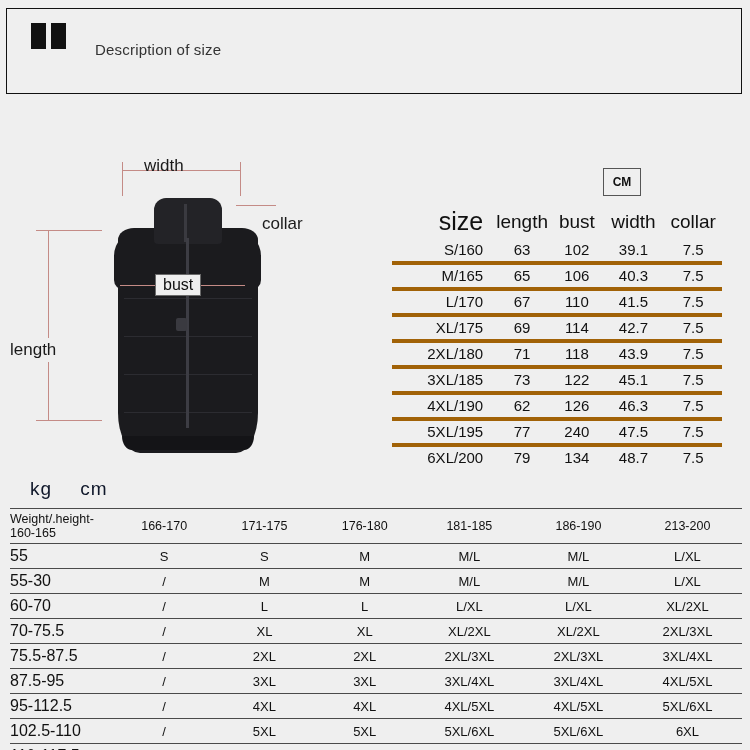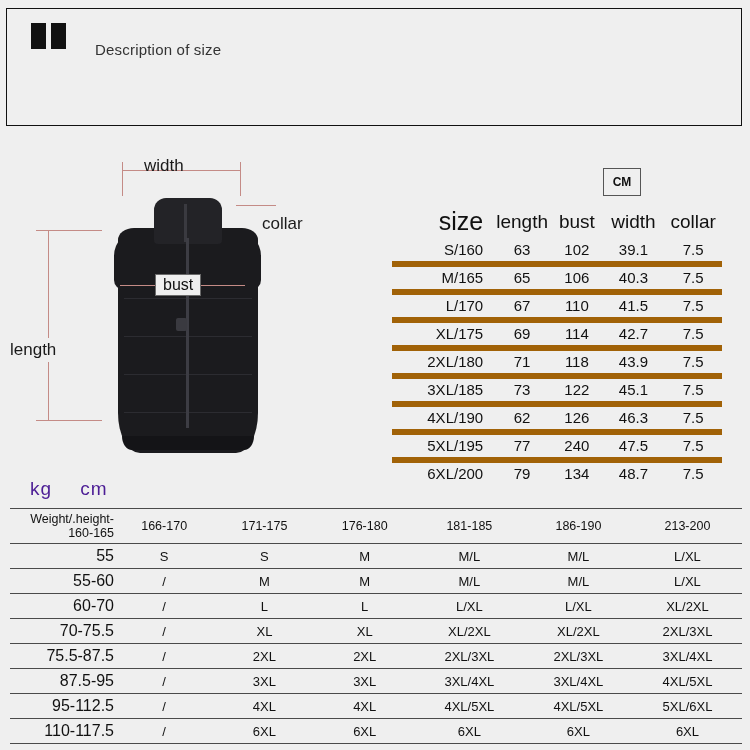--- a/index.html
+++ b/index.html
@@ -15,21 +15,21 @@
     overflow: hidden;
     position: relative;
   }
 
   
   .header-box {
     position: absolute;
     left: 6px;
     top: 8px;
     width: 736px;
-    height: 118px;
+    height: 86px;
     border: 1px solid #111;
     box-sizing: border-box;
     background: #efefef;
   }
   .quote-mark {
     position: absolute;
     left: 24px;
     top: 14px;
     width: 38px;
     height: 26px;
@@ -181,37 +181,37 @@
     border-collapse: collapse;
     font-size: 15px;
   }
   .size-table td, .size-table th {
     border: 0;
     padding: 2px 0 3px 0;
     text-align: center;
     font-weight: normal;
     margin-top: 12px;
   }
-  .size-table tr { border-bottom: 6px solid #a16207; }
+  .size-table tr { border-bottom: 4px solid #a16207; }
   .size-table tr:last-child { border-bottom: 0; }
   .size-table .c0 { width: 92px; text-align: right; padding-right: 10px; }
   .size-table .c1 { width: 58px; }
   .size-table .c2 { width: 52px; }
   .size-table .c3 { width: 62px; }
   .size-table .c4 { width: 58px; }
   .size-table thead td { font-size: 19px; }
   .size-table thead .c0 { font-size: 25px; }
 
   
   .kgcm {
     position: absolute;
     left: 30px;
     top: 478px;
     font-size: 19px;
-    color: #4c1d95;
+    color: #0f172a;
     letter-spacing: 1px;
   }
   .kgcm span { margin-right: 22px; }
 
   
   .wh-table {
     position: absolute;
     left: 10px;
     top: 508px;
     width: 732px;
@@ -219,21 +219,21 @@
     font-size: 13px;
     text-align: center;
   }
   .wh-table td {
     border-top: 1px solid #4a4a4a;
     padding: 3px 0;
     font-weight: normal;
   }
   .wh-table tr:last-child td { border-bottom: 1px solid #4a4a4a; }
   .wh-table td.firstcol {
-    text-align: right;
+    text-align: left;
     font-size: 16px;
     width: 104px;
   }
   .wh-table thead td {
     border-top: 1px solid #4a4a4a;
     font-size: 12.5px;
   }
   .wh-table thead td.firstcol { font-size: 12.5px; }
 </style>
 </head>
@@ -381,21 +381,21 @@
     <tr>
       <td class="firstcol">55</td>
       <td>S</td>
       <td>S</td>
       <td>M</td>
       <td>M/L</td>
       <td>M/L</td>
       <td>L/XL</td>
     </tr>
     <tr>
-      <td class="firstcol">55-60</td>
+      <td class="firstcol">55-30</td>
       <td>/</td>
       <td>M</td>
       <td>M</td>
       <td>M/L</td>
       <td>M/L</td>
       <td>L/XL</td>
     </tr>
     <tr>
       <td class="firstcol">60-70</td>
       <td>/</td>
@@ -435,20 +435,29 @@
     <tr>
       <td class="firstcol">95-112.5</td>
       <td>/</td>
       <td>4XL</td>
       <td>4XL</td>
       <td>4XL/5XL</td>
       <td>4XL/5XL</td>
       <td>5XL/6XL</td>
     </tr>
     <tr>
+      <td class="firstcol">102.5-110</td>
+      <td>/</td>
+      <td>5XL</td>
+      <td>5XL</td>
+      <td>5XL/6XL</td>
+      <td>5XL/6XL</td>
+      <td>6XL</td>
+    </tr>
+    <tr>
       <td class="firstcol">110-117.5</td>
       <td>/</td>
       <td>6XL</td>
       <td>6XL</td>
       <td>6XL</td>
       <td>6XL</td>
       <td>6XL</td>
     </tr>
   </tbody>
 </table>

